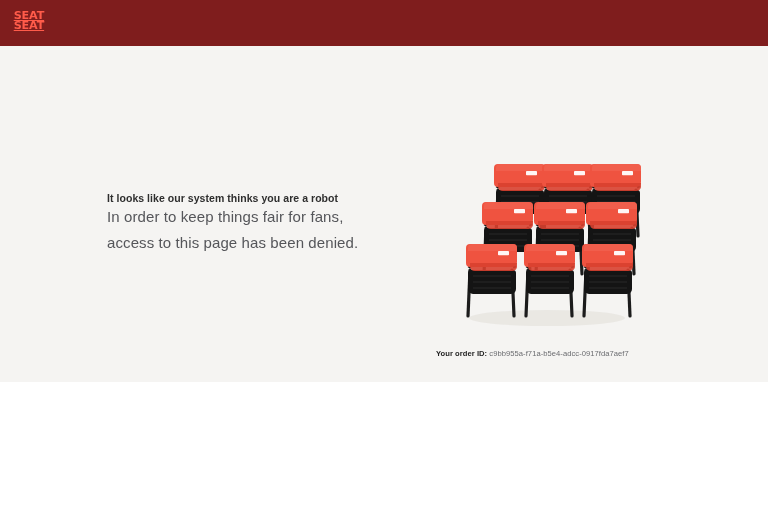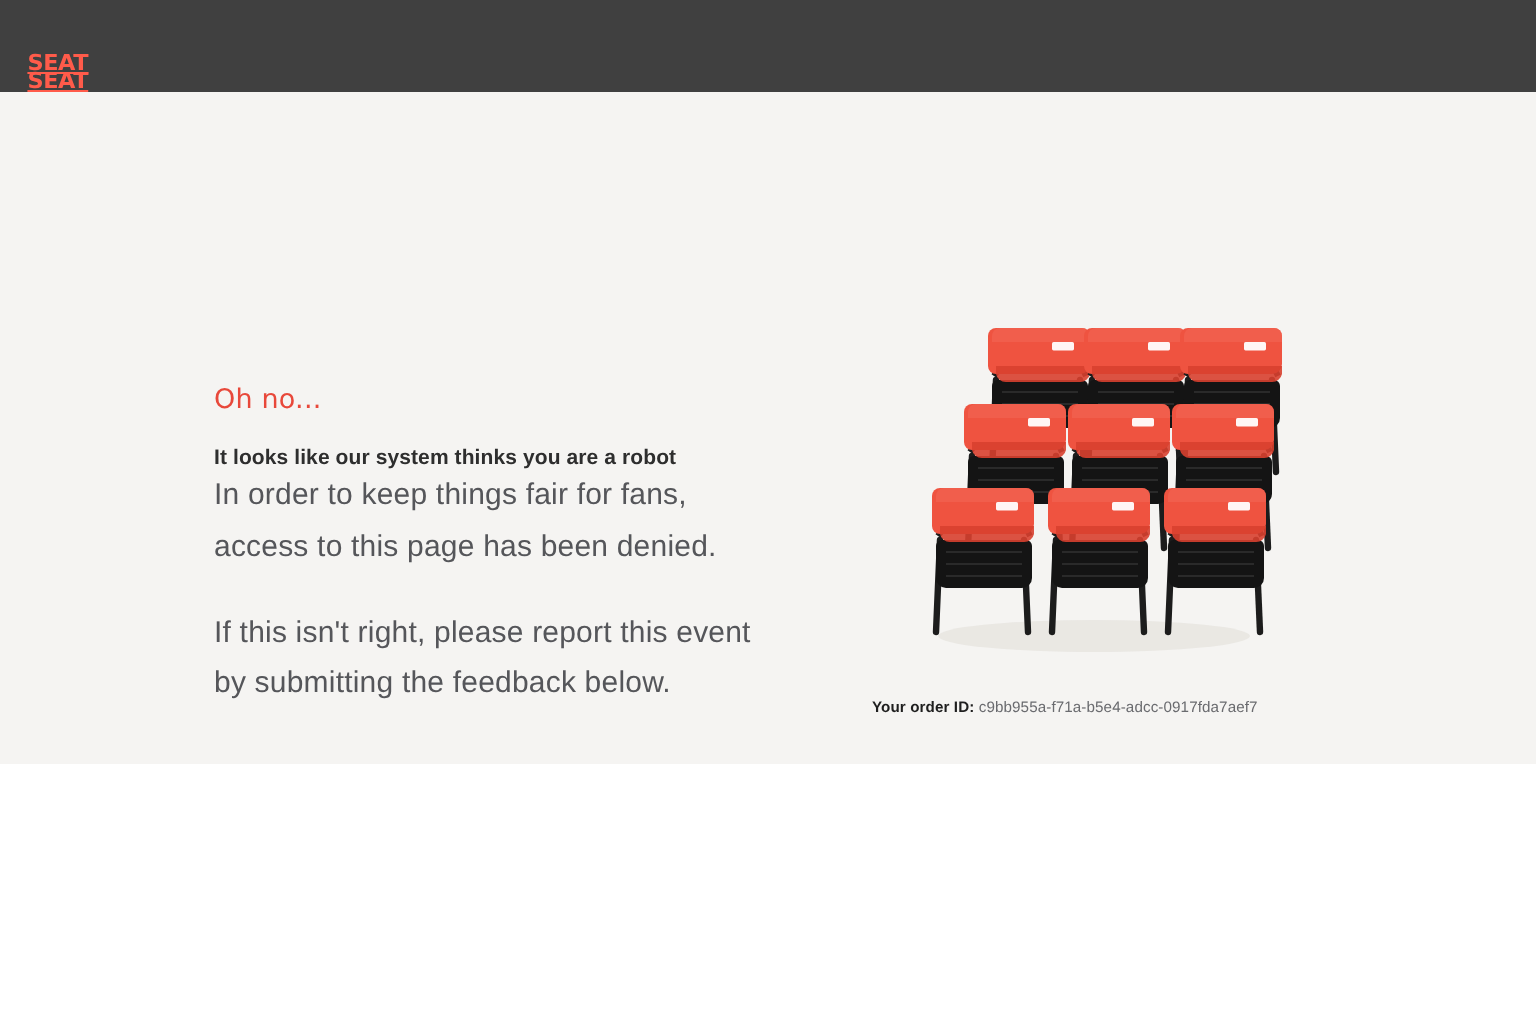--- a/index.html
+++ b/index.html
@@ -11,23 +11,23 @@
   body {
     font-family: "Liberation Sans", sans-serif;
     background: #ffffff;
     color: #2b2b2b;
     -webkit-font-smoothing: antialiased;
   }
 
   
   .header {
     height: 46px;
-    background: #404040;
+    background: #7f1d1d;
     display: flex;
-    align-items: flex-end;
+    align-items: flex-start;
     padding: 11px 0 0 14px;
   }
   .logo {
     display: block;
     line-height: 0.88;
     font-weight: 700;
     font-size: 11px;
     letter-spacing: -0.2px;
     color: #ff5b4a;
     font-family: "DejaVu Sans", sans-serif;
@@ -113,24 +113,22 @@
 <div class="header">
   <a class="logo" href="#">
     <span>SEAT</span>
     <span>SEAT</span>
   </a>
 </div>
 
 <div class="hero">
 
   <div class="hero-copy">
-    <div class="oh-no">Oh no...</div>
     <div class="lead">It looks like our system thinks you are a robot</div>
     <div class="para">In order to keep things fair for fans, access to this page has been denied.</div>
-    <div class="para">If this isn't right, please report this event by submitting the feedback below.</div>
   </div>
 
   <div class="seats-wrap">
     <svg class="seats-svg" width="190" height="180" viewBox="0 0 190 180" xmlns="http://www.w3.org/2000/svg" aria-hidden="true">
       <defs>
         <g id="seatUnit">
 
           <path d="M2 28 L0 74" stroke="#1c1c1c" stroke-width="3.2" fill="none" stroke-linecap="round"></path>
           <path d="M44 28 L46 74" stroke="#1c1c1c" stroke-width="3.2" fill="none" stroke-linecap="round"></path>
 

